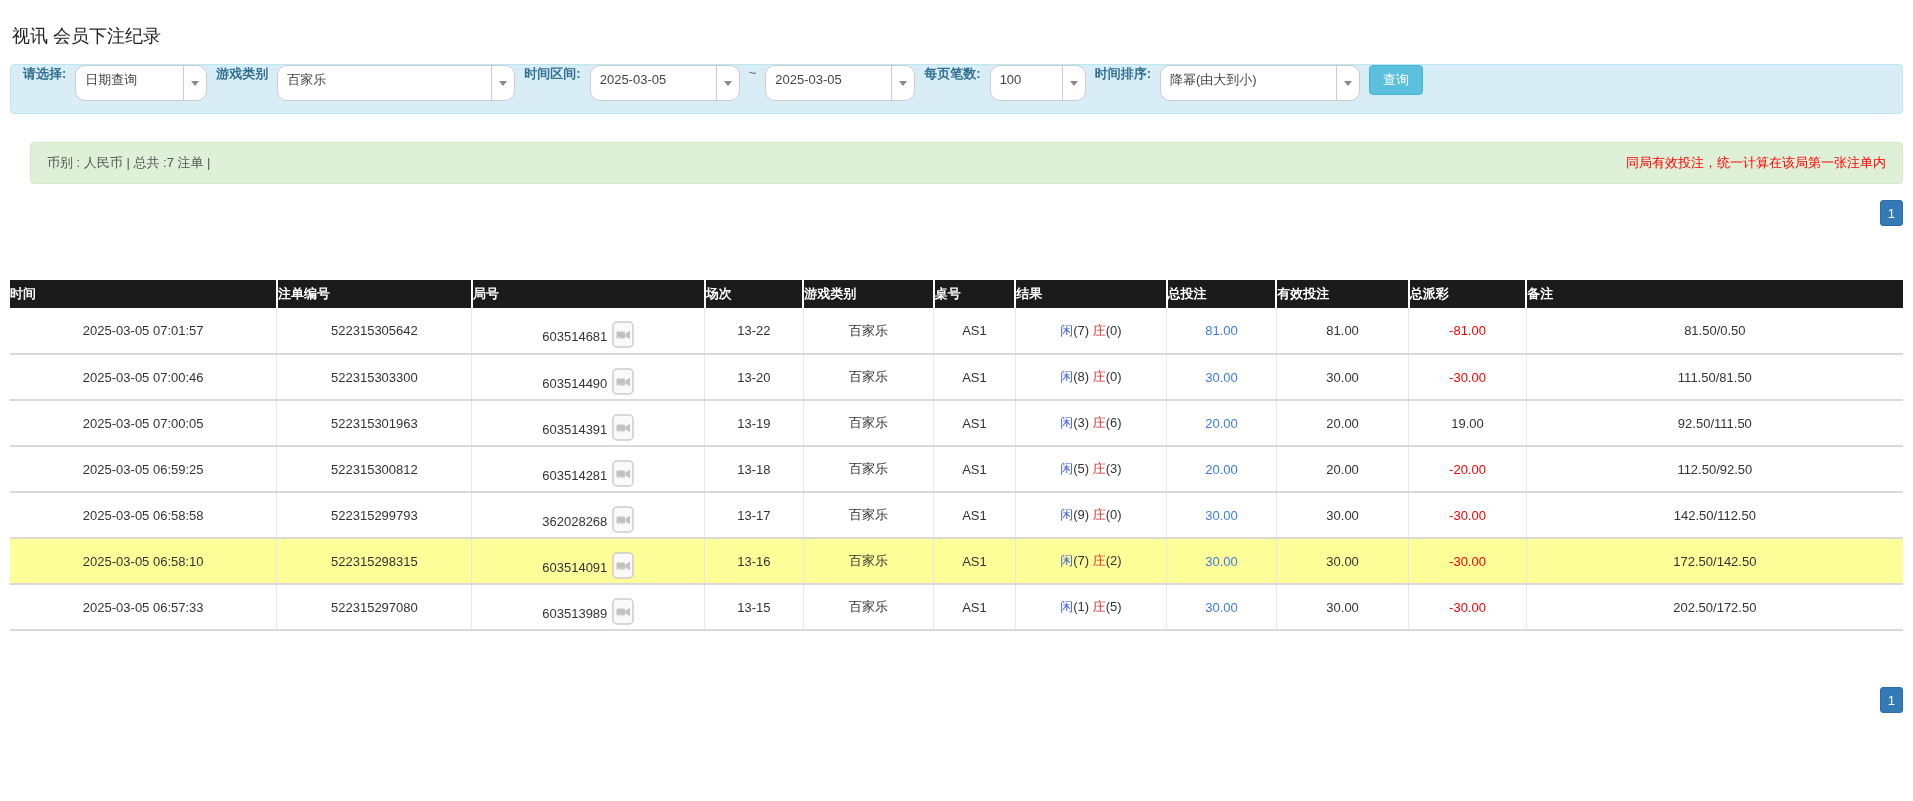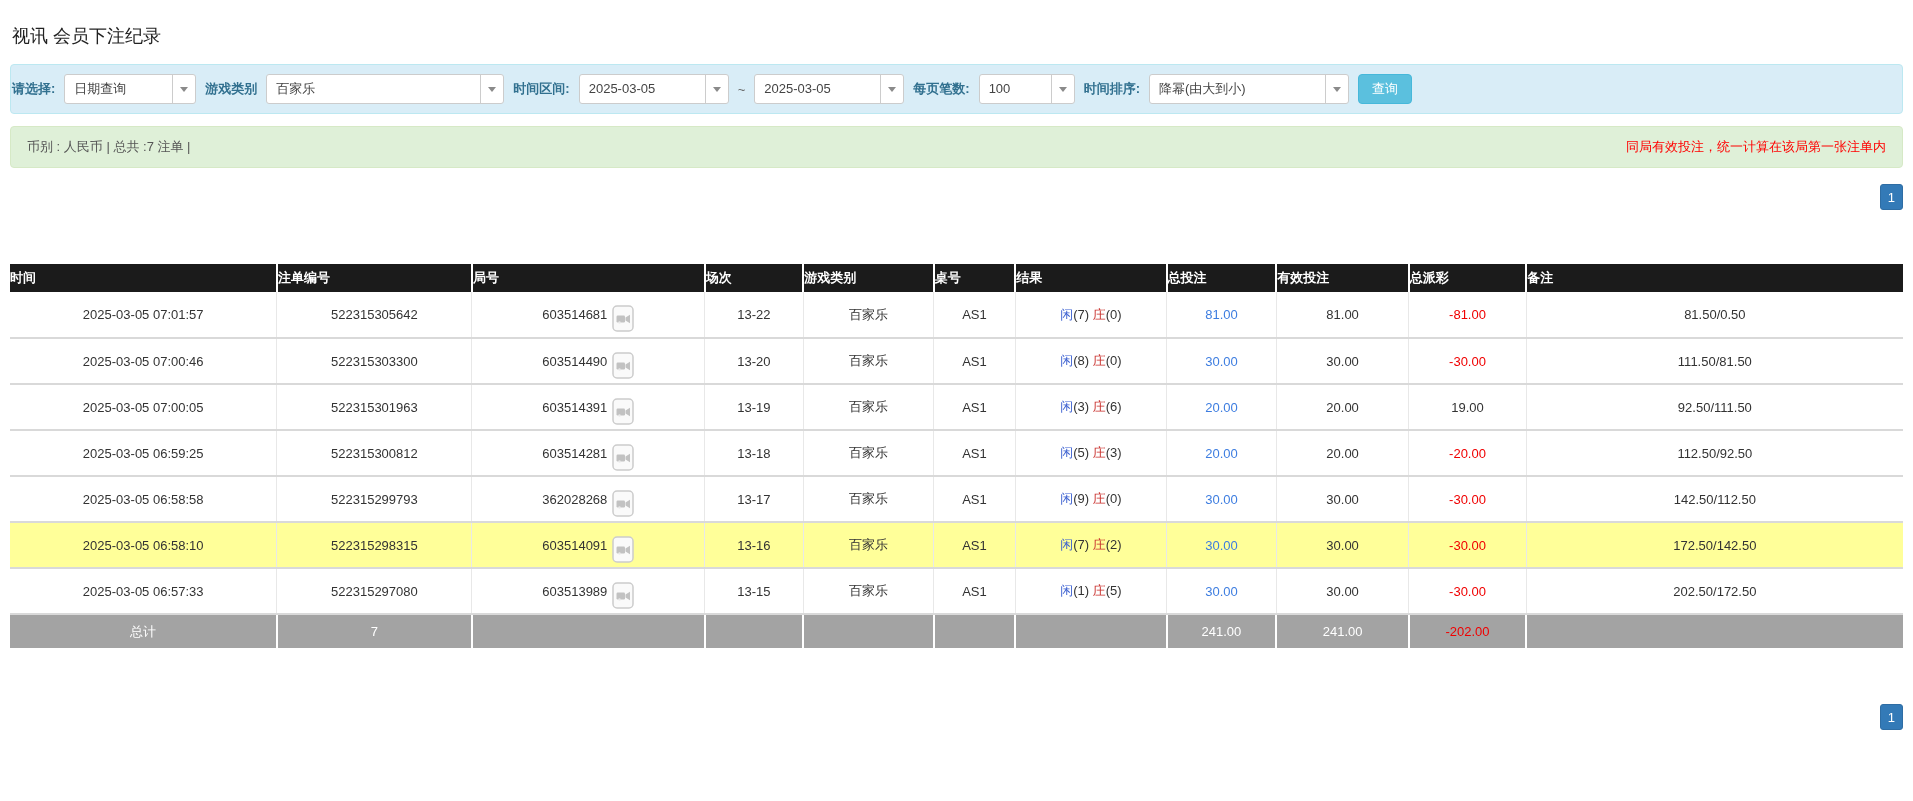--- a/index.html
+++ b/index.html
@@ -8,42 +8,42 @@
     width: 1913px; height: 801px; overflow: hidden;
     font-family: "Liberation Sans", "DejaVu Sans", sans-serif;
     color:#333;
     padding: 8px 10px 0 10px;
   }
   .page-title { font-size: 18px; font-weight: 500; color:#222; margin: 16px 0 16px 2px; }
 
   
   .filter-panel {
     height: 50px; background: var(--filter-bg); border:1px solid var(--filter-border);
-    border-radius: 4px; display:flex; align-items:center; gap:9px; padding:0 1px;
-    margin-bottom: 12px; font-size: 13px;
+    border-radius: 4px; display:flex; align-items:flex-start; gap:9px; padding:0 12px;
+    margin-bottom: 28px; font-size: 13px;
   }
   .f-label { color: var(--label-blue); font-weight: bold; white-space:nowrap; }
   .combo {
-    height: 30px; background:#fff; border:1px solid #ccc; border-radius:3px;
+    height: 36px; background:#fff; border:1px solid #ccc; border-radius:10px;
     display:flex; align-items:stretch; cursor:pointer;
   }
   .combo-text { padding:0 9px; line-height:28px; flex:1; color:#444; white-space:nowrap; overflow:hidden; }
   .combo-arrow { width:23px; border-left:1px solid #ccc; display:flex; align-items:center; justify-content:center; }
   .tri { width:0; height:0; border-left:4px solid transparent; border-right:4px solid transparent; border-top:5px solid #8a8a8a; }
   .tilde { color:#666; }
   .btn-search {
     height:30px; padding:0 13px; background: var(--button-bg); border:1px solid #46b8da;
     color:#fff; border-radius:4px; font-size:13px; cursor:pointer;
   }
 
   
   .summary-bar {
     height: 42px; background: var(--summary-bg); border:1px solid var(--summary-border);
     border-radius:4px; display:flex; align-items:center; justify-content:space-between;
-    padding: 0 16px; font-size:13px; margin-bottom: 16px;
+    padding: 0 16px; font-size:13px; margin-bottom: 16px; margin-left: 20px;
   }
   .summary-left { color: var(--summary-text); }
   .summary-note { color: var(--note-red); }
 
   
   .pager-row { display:flex; justify-content:flex-end; }
   .pager-top { margin-bottom: 54px; }
   .pager-bottom { margin-top: 56px; }
   .page-btn {
     min-width:22px; height:26px; padding:0 7px; background: var(--page-blue);
@@ -58,21 +58,21 @@
     height:28px; border-right:2px solid #fff; text-align:left;
   }
   thead th:last-child { border-right:none; }
   tbody td {
     height:46px; text-align:center; font-size:13px; color:#333; background:#fff;
     border-right:1px solid #e8e8e8; border-bottom:2px solid #d9d9d9;
     overflow:hidden; white-space:nowrap;
   }
   tbody td:last-child { border-right:none; }
   tbody tr.highlight td { background: var(--row-highlight); }
-  .round-wrap { display:inline-flex; align-items:center; gap:5px; }
+  .round-wrap { display:inline-flex; align-items:flex-end; gap:5px; }
   .video-btn { display:inline-flex; cursor:pointer; position:relative; top:4px; }
   .res-player { color: var(--player-blue); }
   .res-banker { color: var(--banker-red); }
   .res-num { color:#333; }
   .bet-link { color: var(--link-blue); cursor:pointer; }
   .neg { color: var(--negative-red); }
   tfoot td {
     background: var(--footer-bg); color:#fff; font-size:13px; height:34px; text-align:center;
     border-right:2px solid #fff; border-bottom:3px solid #fff;
   }
@@ -330,31 +330,18 @@
         <td>百家乐</td>
         <td>AS1</td>
         <td><span class="res-player">闲</span><span class="res-num">(1)</span> <span class="res-banker">庄</span><span class="res-num">(5)</span></td>
         <td><span class="bet-link">30.00</span></td>
         <td>30.00</td>
         <td><span class="neg">-30.00</span></td>
         <td>202.50/172.50</td>
       </tr>
     </tbody>
   <tfoot>
-    <tr>
-      <td>总计</td>
-      <td>7</td>
-      <td></td>
-      <td></td>
-      <td></td>
-      <td></td>
-      <td></td>
-      <td>241.00</td>
-      <td>241.00</td>
-      <td class="neg">-202.00</td>
-      <td></td>
-    </tr>
   </tfoot>
 </table>
 
 <div class="pager-row pager-bottom">
   <span class="page-btn">1</span>
 </div>
 
 </body></html>

